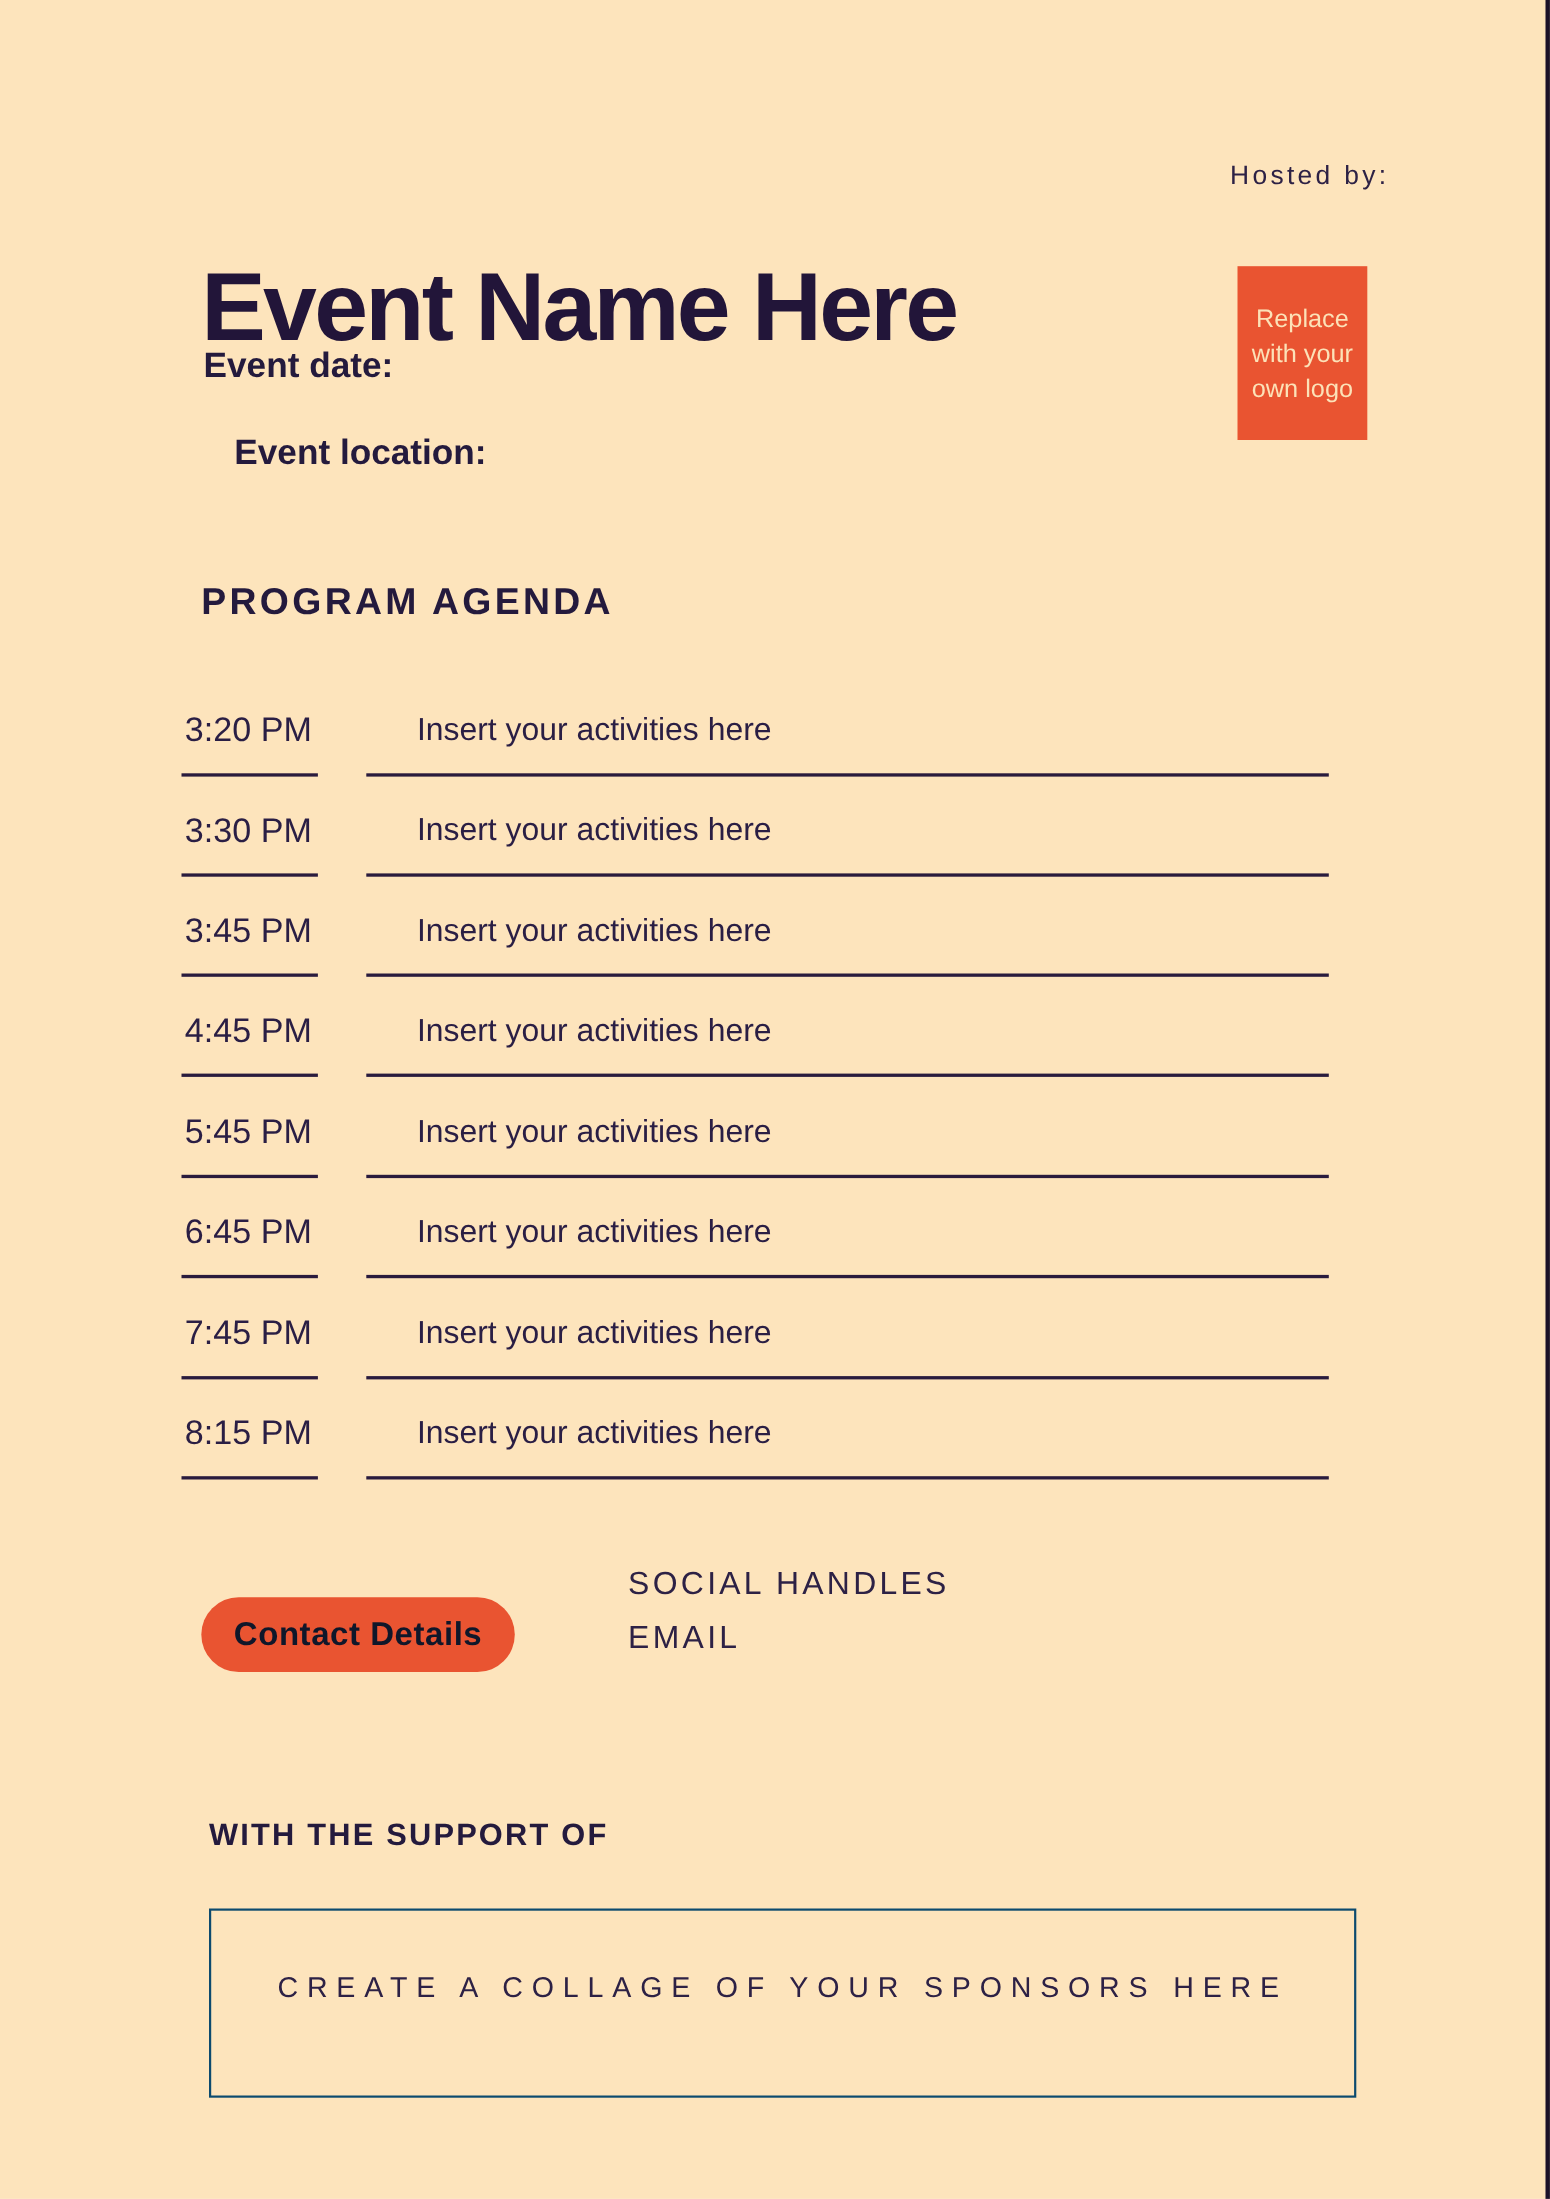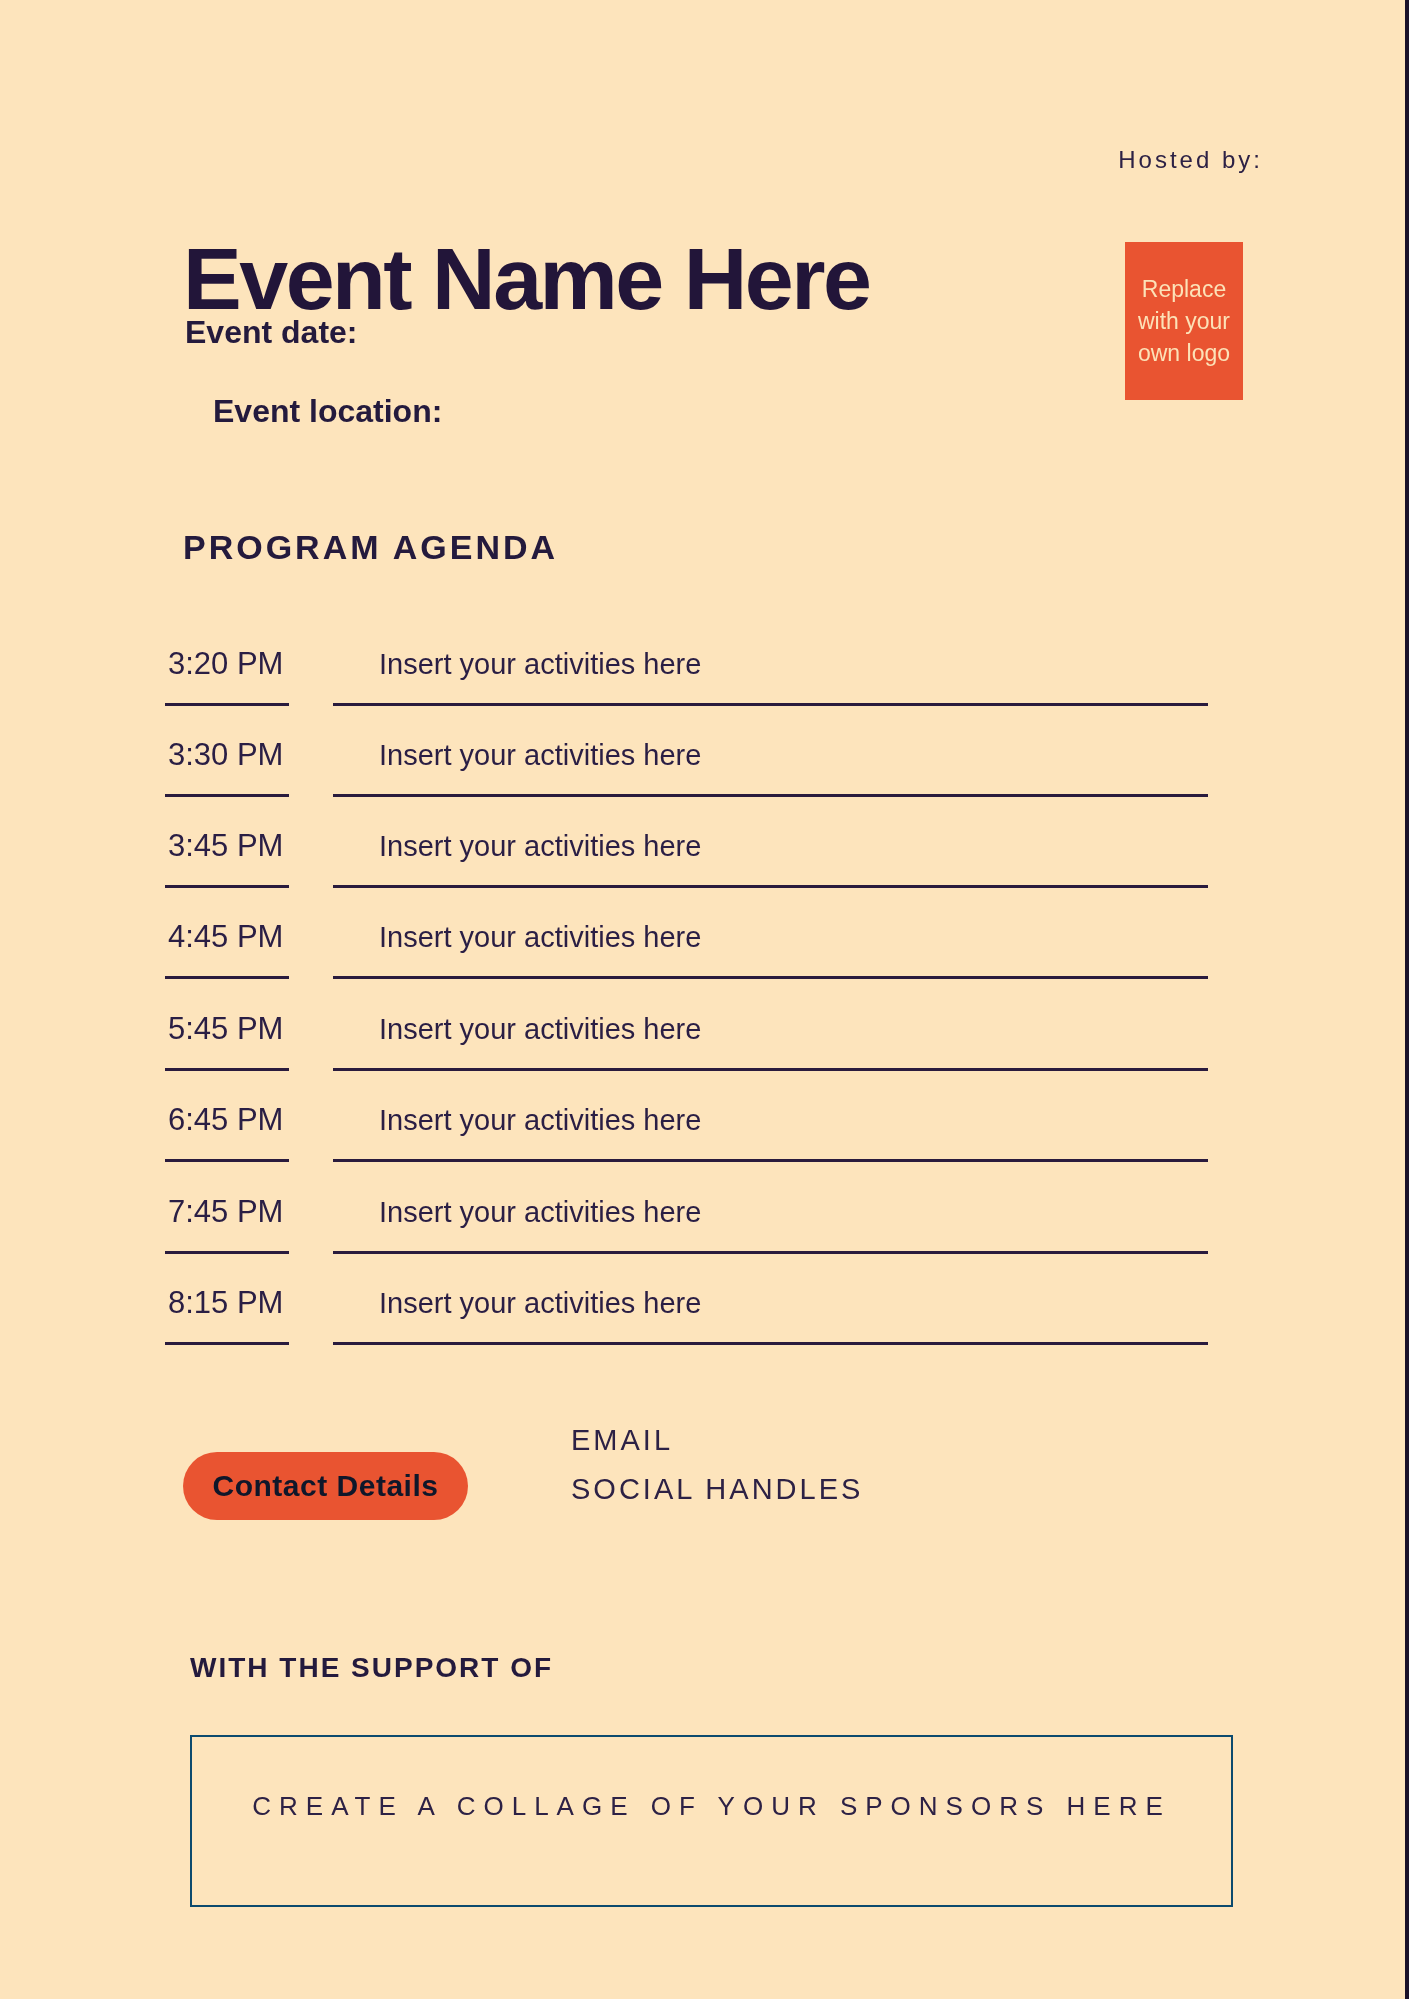--- a/index.html
+++ b/index.html
@@ -171,22 +171,22 @@
     <span class="activity">Insert your activities here</span>
     <div class="uline-short"></div>
     <div class="uline-long"></div>
   </div>
 
   <button class="contact-button">
     <span>Contact Details</span>
   </button>
 
   <div class="contact-list">
+    <div class="contact-item">SOCIAL HANDLES</div>
     <div class="contact-item">EMAIL</div>
-    <div class="contact-item">SOCIAL HANDLES</div>
   </div>
 
   <div class="support-heading">WITH THE SUPPORT OF</div>
 
   <div class="sponsor-box">
     <span>CREATE A COLLAGE OF YOUR SPONSORS HERE</span>
   </div>
 </div>
 
 </body></html>

